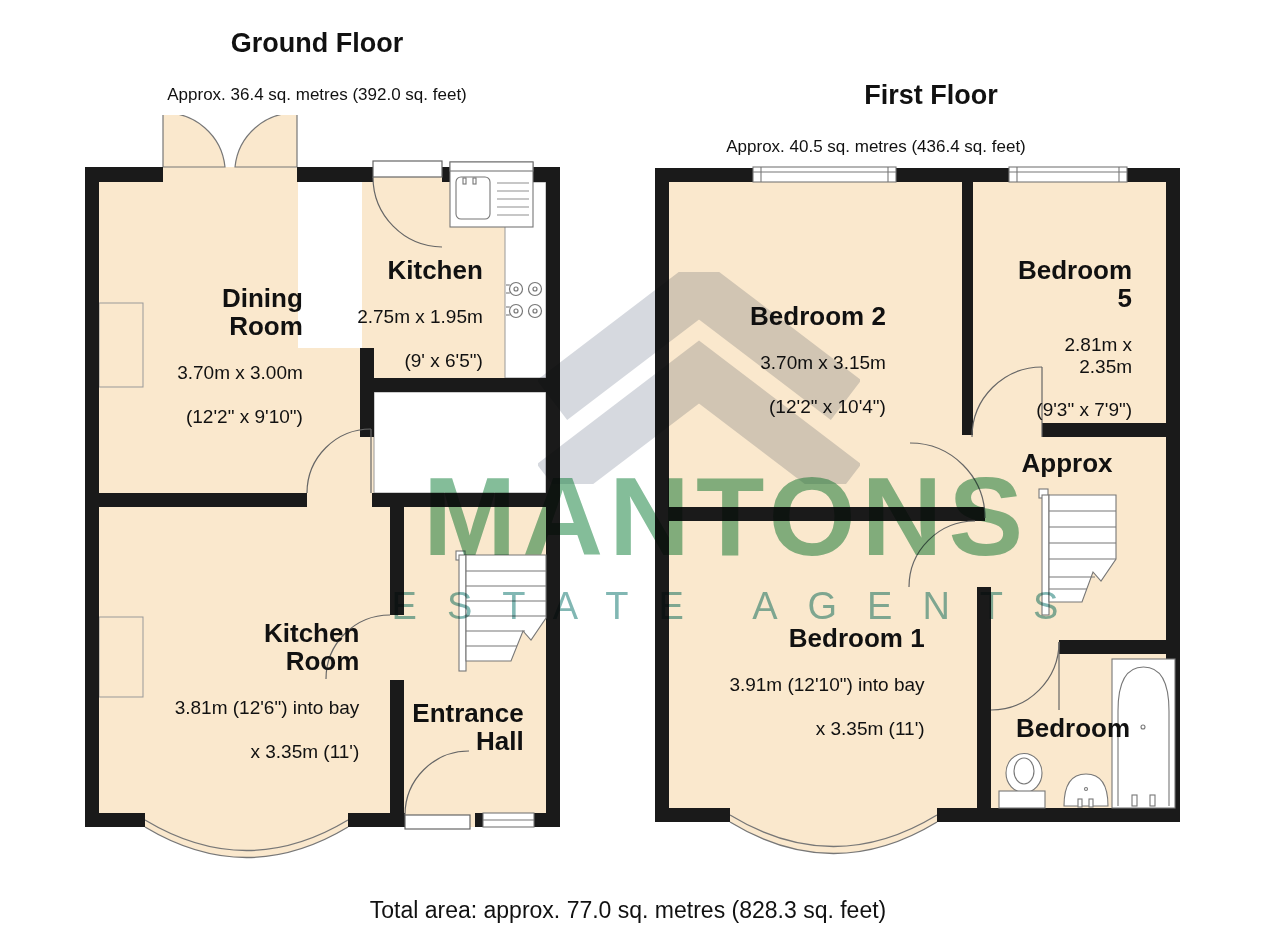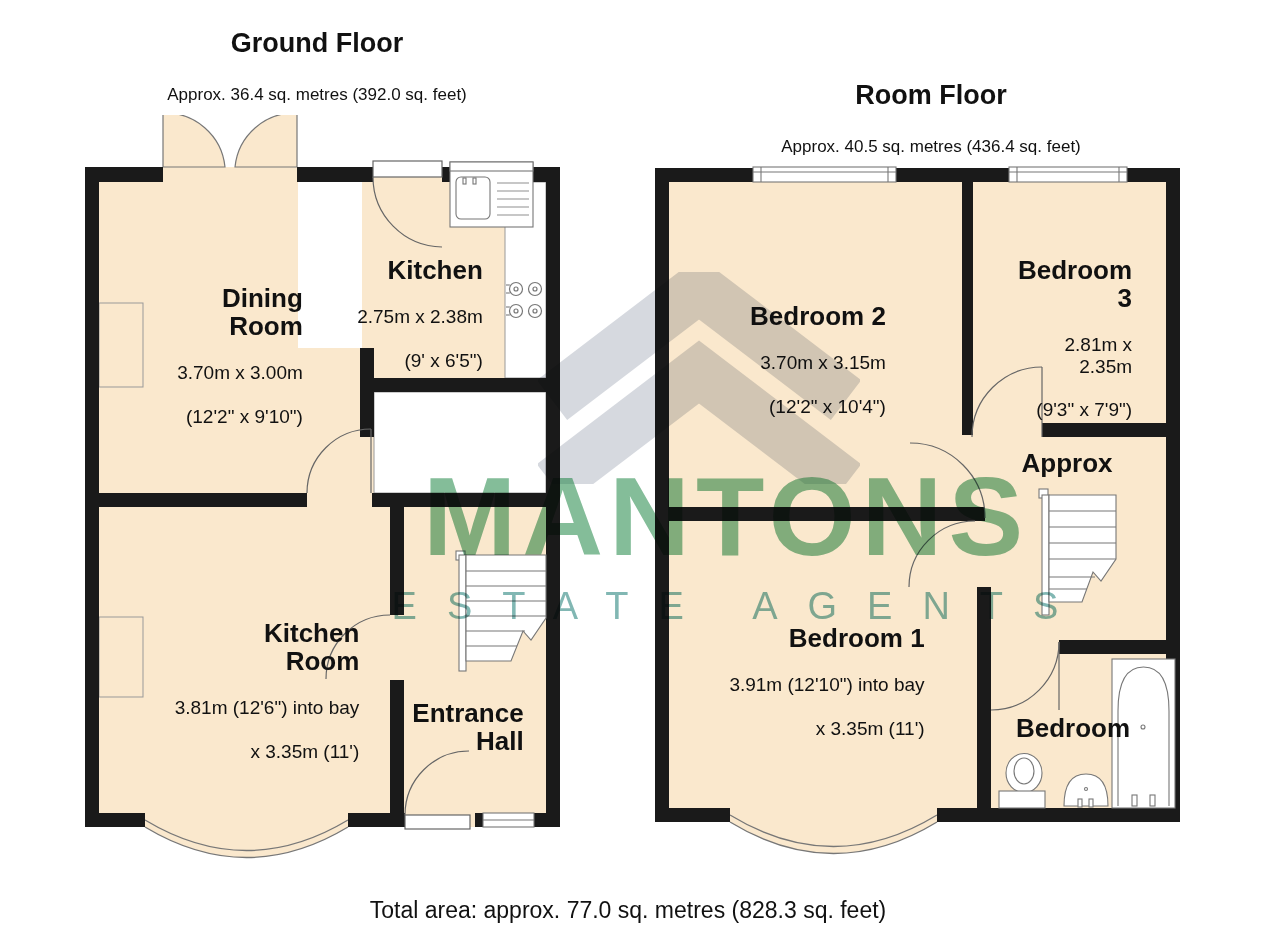--- a/index.html
+++ b/index.html
@@ -20,22 +20,22 @@
   .wm-tagline{position:absolute;transform:translateX(-50%);font-size:38px;letter-spacing:30px;
               color:#0f766e;opacity:.52;white-space:nowrap;}
 </style>
 </head>
 <body>
 
 <div class="canvas">
 
   <div class="floor-title" style="left:317px;top:28px">Ground Floor</div>
   <div class="floor-subtitle" style="left:317px;top:61px">Approx. 36.4 sq. metres (392.0 sq. feet)</div>
-  <div class="floor-title" style="left:931px;top:80px">Room Floor</div>
-  <div class="floor-subtitle" style="left:931px;top:113px">Approx. 40.5 sq. metres (436.4 sq. feet)</div>
+  <div class="floor-title" style="left:931px;top:80px">First Floor</div>
+  <div class="floor-subtitle" style="left:876px;top:113px">Approx. 40.5 sq. metres (436.4 sq. feet)</div>
 
   <div class="floor-plan" style="left:85px;top:115px;width:475px;height:775px">
     <svg width="475" height="775" viewBox="0 0 475 775">
 
       <g fill="#FAE8CD">
         <rect x="14" y="67" width="199" height="311"></rect>
         <rect x="213" y="233" width="76" height="145"></rect>
         <rect x="277" y="67" width="143" height="196"></rect>
         <rect x="14" y="392" width="291" height="306"></rect>
         <rect x="319" y="392" width="142" height="306"></rect>
@@ -147,21 +147,21 @@
       <div class="room-name">Dining
 Room</div>
       <div class="room-dims">
         <div>3.70m x 3.00m</div>
         <div>(12'2" x 9'10")</div>
       </div>
     </div>
     <div class="room-label" style="left:335px;top:142px">
       <div class="room-name">Kitchen</div>
       <div class="room-dims">
-        <div>2.75m x 2.38m</div>
+        <div>2.75m x 1.95m</div>
         <div>(9' x 6'5")</div>
       </div>
     </div>
     <div class="room-label" style="left:182px;top:505px">
       <div class="room-name">Kitchen
 Room</div>
       <div class="room-dims">
         <div>3.81m (12'6") into bay</div>
         <div>x 3.35m (11')</div>
       </div>
@@ -257,21 +257,21 @@
     </svg>
 
     <div class="room-label" style="left:163px;top:138px">
       <div class="room-name">Bedroom 2</div>
       <div class="room-dims">
         <div>3.70m x 3.15m</div>
         <div>(12'2" x 10'4")</div>
       </div>
     </div>
     <div class="room-label" style="left:420px;top:92px">
-      <div class="room-name">Bedroom 3</div>
+      <div class="room-name">Bedroom 5</div>
       <div class="room-dims">
         <div>2.81m x 2.35m</div>
         <div>(9'3" x 7'9")</div>
       </div>
     </div>
     <div class="room-label" style="left:412px;top:285px">
       <div class="room-name">Approx</div>
     </div>
     <div class="room-label" style="left:172px;top:460px">
       <div class="room-name">Bedroom 1</div>

